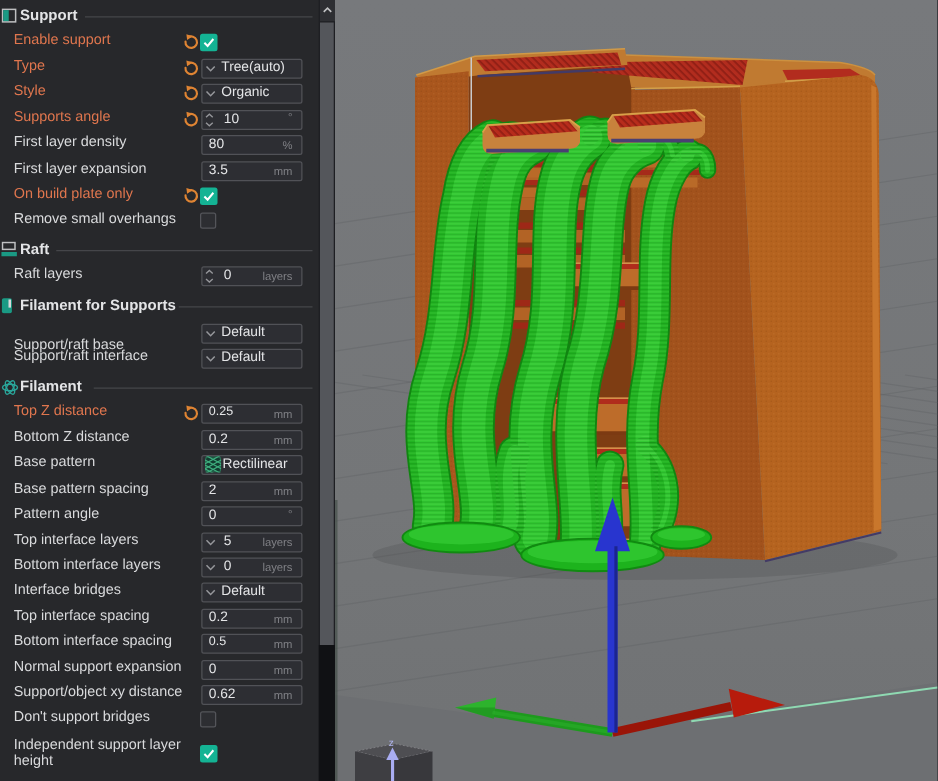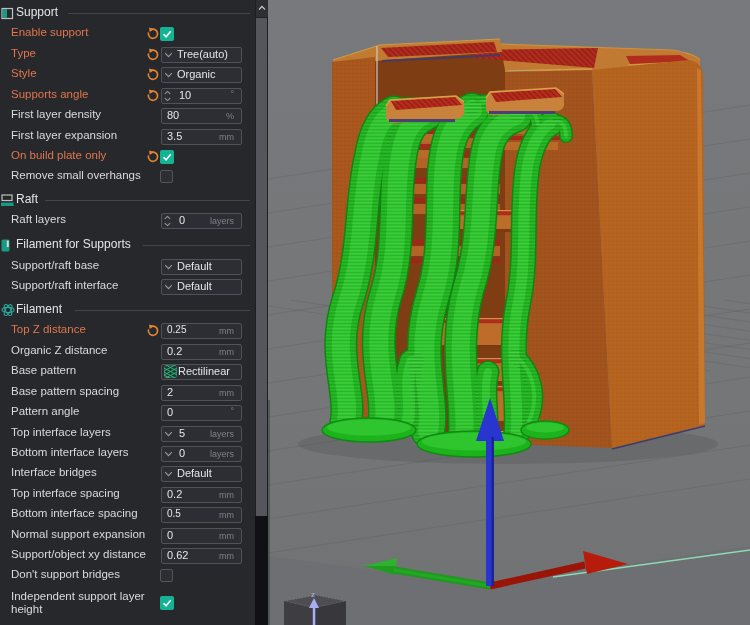--- a/index.html
+++ b/index.html
@@ -1,16 +1,16 @@
 <!DOCTYPE html>
 <html><head><meta charset="utf-8"><style>
 html,body{margin:0;padding:0;background:#26272a;width:750px;height:625px;overflow:hidden}
 *{font-family:"Liberation Sans",sans-serif}
 .lbl{position:absolute;font-size:11.5px;white-space:nowrap}
-.hdr{position:absolute;font-size:12px;font-weight:normal;color:#e3e4e6;white-space:nowrap}
+.hdr{position:absolute;font-size:12px;font-weight:bold;color:#e3e4e6;white-space:nowrap}
 </style></head><body>
 <div style="position:absolute;left:0;top:0;width:255px;height:625px;background:#27282b"></div>
 <div style="position:absolute;left:1px;top:6px;width:14px;height:14px"><svg width="13" height="13" viewBox="0 0 13 13">
       <rect x="1" y="1.5" width="10.5" height="10" fill="none" stroke="#bfc0c2" stroke-width="1.2"></rect>
       <rect x="1.6" y="2.1" width="4.4" height="8.8" fill="#1a9a84"></rect>
     </svg></div>
 <div class="hdr" style="left:16px;top:5px">Support</div>
 <div style="position:absolute;left:68px;top:13px;width:182px;height:1px;background:#45464a"></div>
 <div style="position:absolute;left:1px;top:193px;width:14px;height:14px"><svg width="14" height="13" viewBox="0 0 14 13">
       <rect x="1" y="1" width="10" height="5.5" fill="none" stroke="#bfc0c2" stroke-width="1.2"></rect>
@@ -94,41 +94,41 @@
 <div class="lbl" style="left:11px;top:169px;color:#d9dadc">Remove small overhangs</div>
 <div style="position:absolute;left:160px;top:170px;width:13px;height:13px;background:#2d2e32;border:1px solid #54555a;border-radius:2px;box-sizing:border-box"></div>
 <div class="lbl" style="left:11px;top:213px;color:#d9dadc">Raft layers</div>
 <div style="position:absolute;left:161px;top:213px;width:81px;height:16px;background:#2d2e33;border:1px solid #515257;border-radius:2px;box-sizing:border-box"></div>
 <svg style="position:absolute;left:163px;top:215px" width="9" height="12" viewBox="0 0 9 12">
     <path d="M1.8 3.8 L4.5 1.4 L7.2 3.8" fill="none" stroke="#96979b" stroke-width="1.1"></path>
     <path d="M1.8 8.2 L4.5 10.6 L7.2 8.2" fill="none" stroke="#96979b" stroke-width="1.1"></path>
   </svg>
 <div style="position:absolute;left:179px;top:214px;font-size:11px;color:#e4e5e7">0</div>
 <div style="position:absolute;left:161px;top:216px;width:73px;text-align:right;font-size:9px;color:#808186">layers</div>
-<div class="lbl" style="left:11px;top:259px;color:#d9dadc">Support/raft base</div>
+<div class="lbl" style="left:11px;top:270px;color:#d9dadc">Support/raft base</div>
 <div style="position:absolute;left:161px;top:259px;width:81px;height:16px;background:#2d2e33;border:1px solid #515257;border-radius:2px;box-sizing:border-box"></div>
 <svg style="position:absolute;left:164px;top:264px" width="9" height="7" viewBox="0 0 9 7">
     <path d="M1.2 1.2 L4.5 4.6 L7.8 1.2" fill="none" stroke="#96979b" stroke-width="1.2"></path>
   </svg>
 <div style="position:absolute;left:177px;top:260px;font-size:11px;color:#e4e5e7">Default</div>
 <div class="lbl" style="left:11px;top:279px;color:#d9dadc">Support/raft interface</div>
 <div style="position:absolute;left:161px;top:279px;width:81px;height:16px;background:#2d2e33;border:1px solid #515257;border-radius:2px;box-sizing:border-box"></div>
 <svg style="position:absolute;left:164px;top:284px" width="9" height="7" viewBox="0 0 9 7">
     <path d="M1.2 1.2 L4.5 4.6 L7.8 1.2" fill="none" stroke="#96979b" stroke-width="1.2"></path>
   </svg>
 <div style="position:absolute;left:177px;top:280px;font-size:11px;color:#e4e5e7">Default</div>
 <div class="lbl" style="left:11px;top:323px;color:#e0764e">Top Z distance</div>
 <svg style="position:absolute;left:146px;top:324px;transform:scaleX(-1)" width="14" height="14" viewBox="0 0 14 14">
     <path d="M9.6 2.9 A4.6 4.6 0 1 0 11.6 6.2" fill="none" stroke="#df8433" stroke-width="1.7" stroke-linecap="round"></path>
     <path d="M10.9 0.4 L5.8 2.0 L10.3 4.9 Z" fill="#df8433"></path>
   </svg>
 <div style="position:absolute;left:161px;top:323px;width:81px;height:16px;background:#2d2e33;border:1px solid #515257;border-radius:2px;box-sizing:border-box"></div>
 <div style="position:absolute;left:167px;top:324px;font-size:10px;color:#e4e5e7">0.25</div>
 <div style="position:absolute;left:161px;top:326px;width:73px;text-align:right;font-size:9px;color:#808186">mm</div>
-<div class="lbl" style="left:11px;top:344px;color:#d9dadc">Organic Z distance</div>
+<div class="lbl" style="left:11px;top:344px;color:#d9dadc">Bottom Z distance</div>
 <div style="position:absolute;left:161px;top:344px;width:81px;height:16px;background:#2d2e33;border:1px solid #515257;border-radius:2px;box-sizing:border-box"></div>
 <div style="position:absolute;left:167px;top:345px;font-size:11px;color:#e4e5e7">0.2</div>
 <div style="position:absolute;left:161px;top:347px;width:73px;text-align:right;font-size:9px;color:#808186">mm</div>
 <div class="lbl" style="left:11px;top:364px;color:#d9dadc">Base pattern</div>
 <div style="position:absolute;left:161px;top:364px;width:81px;height:16px;background:#2d2e33;border:1px solid #515257;border-radius:2px;box-sizing:border-box"></div>
 <svg style="position:absolute;left:164px;top:365px" width="13" height="13" viewBox="0 0 13 13">
     <rect x="0.5" y="0.5" width="12" height="12" rx="2" fill="#123c30" stroke="#2a6b52"></rect>
     <g stroke="#3fae7e" stroke-width="1">
       <path d="M0 3 L13 10"></path>
       <path d="M0 7 L13 14"></path>

